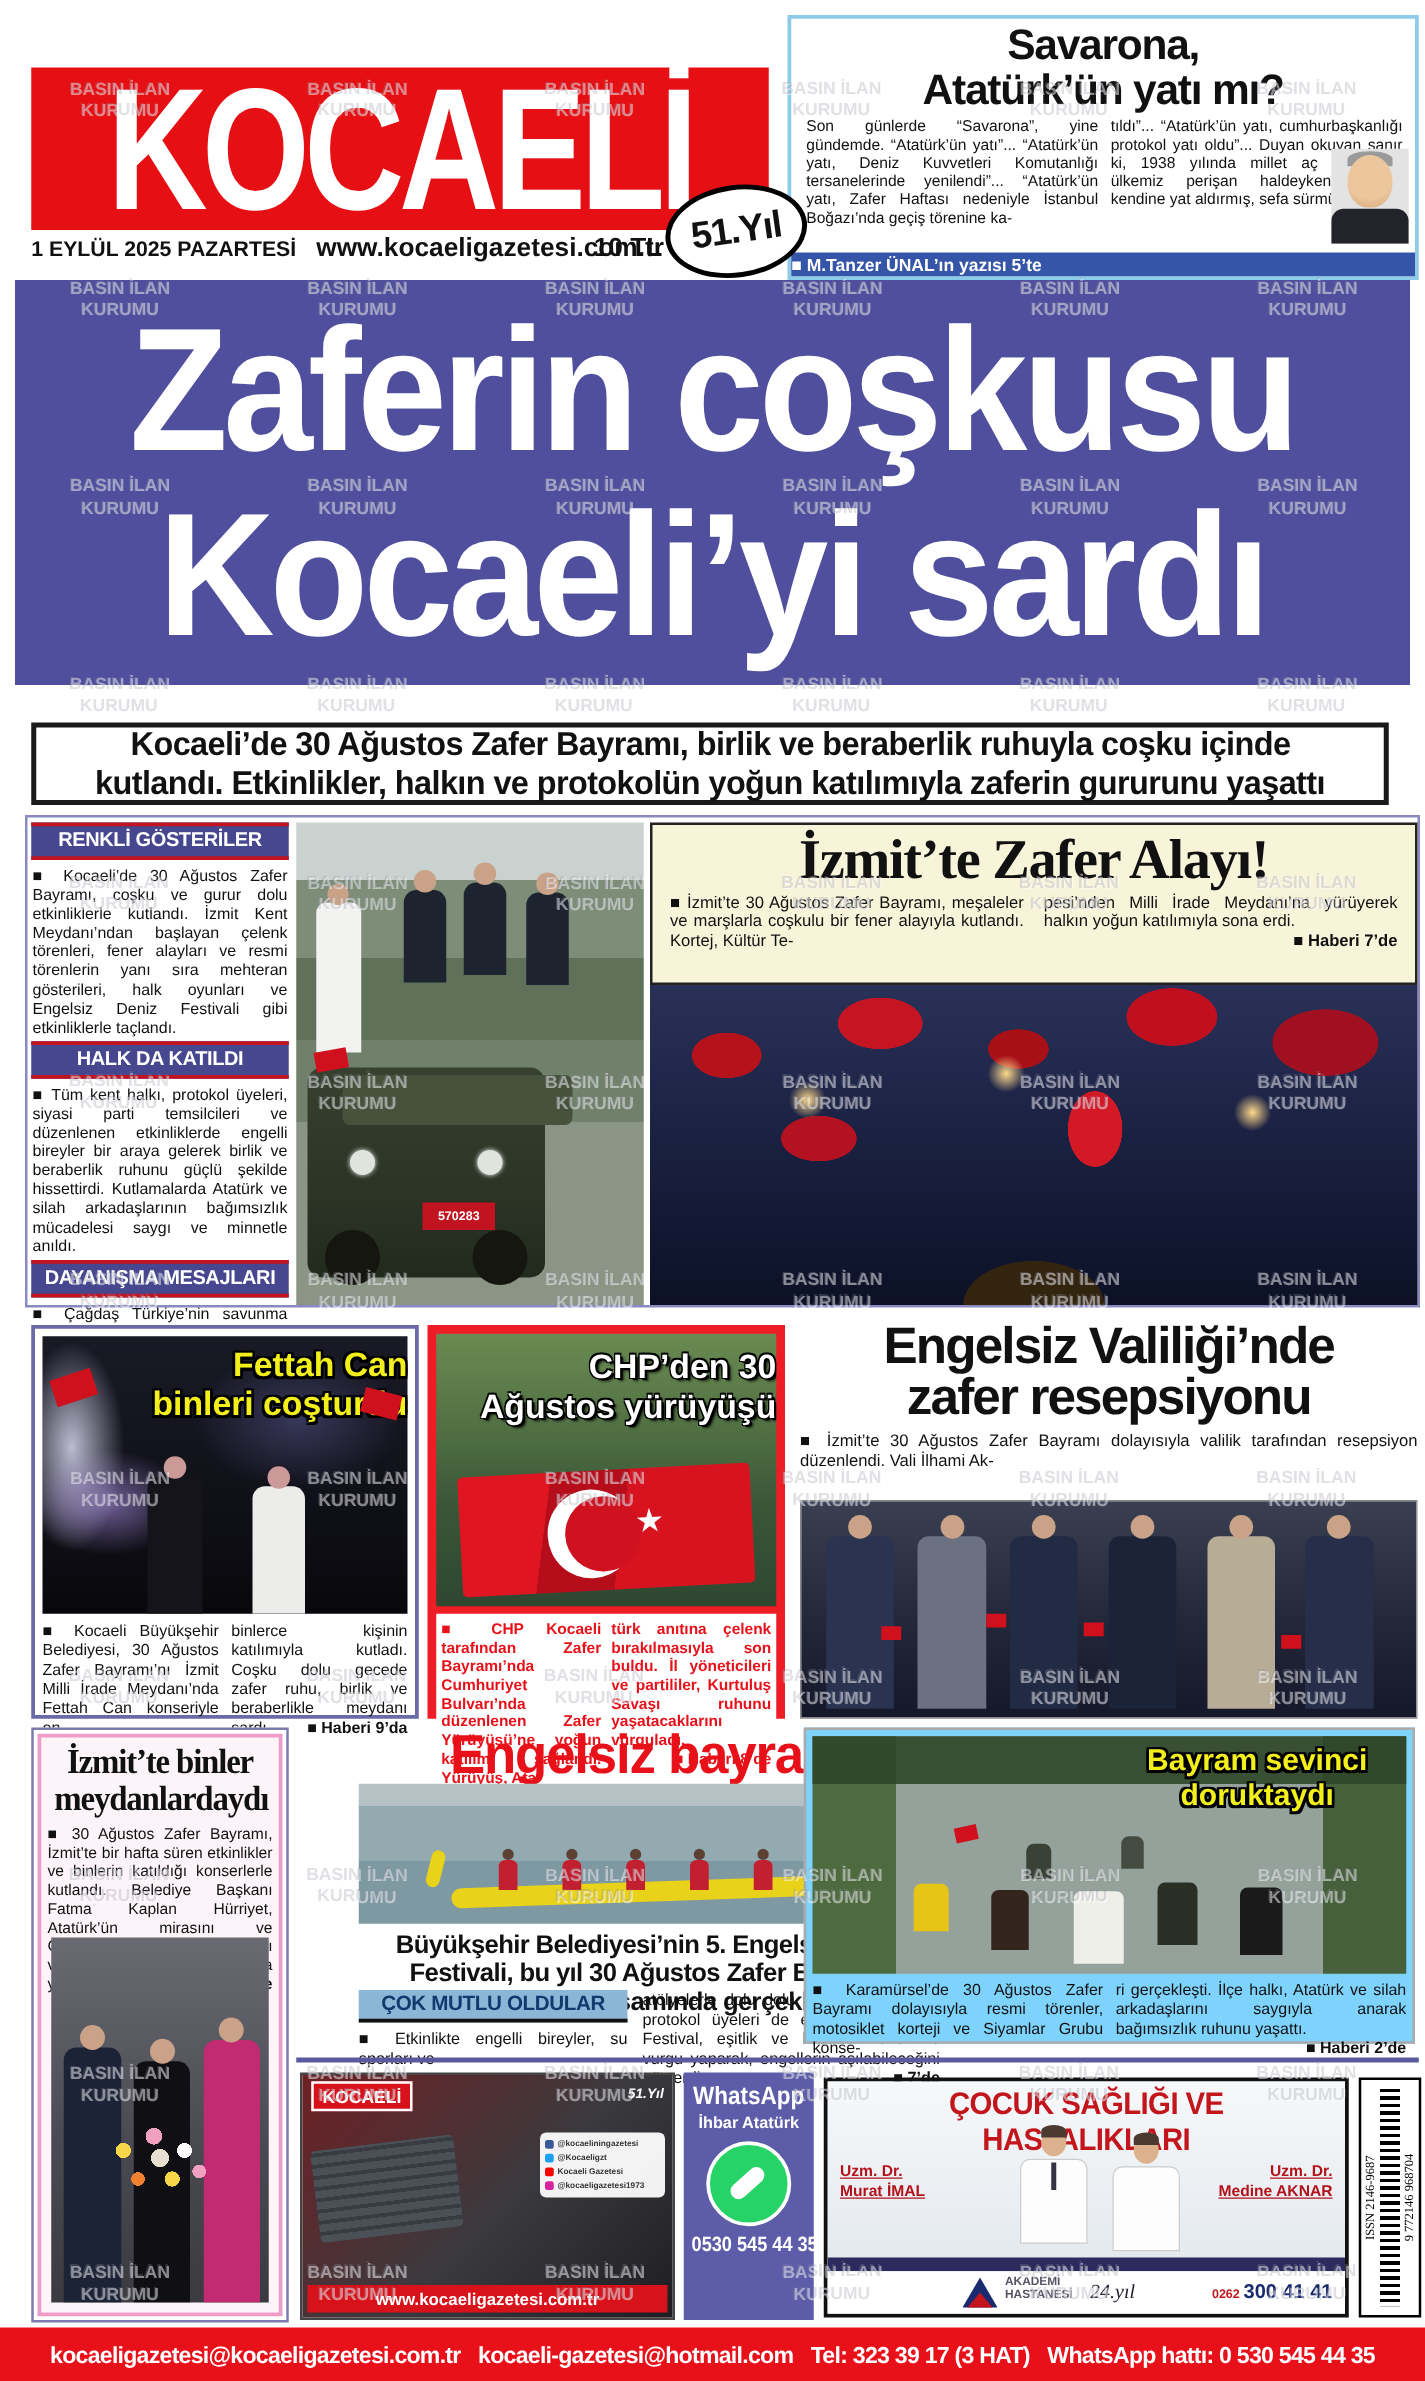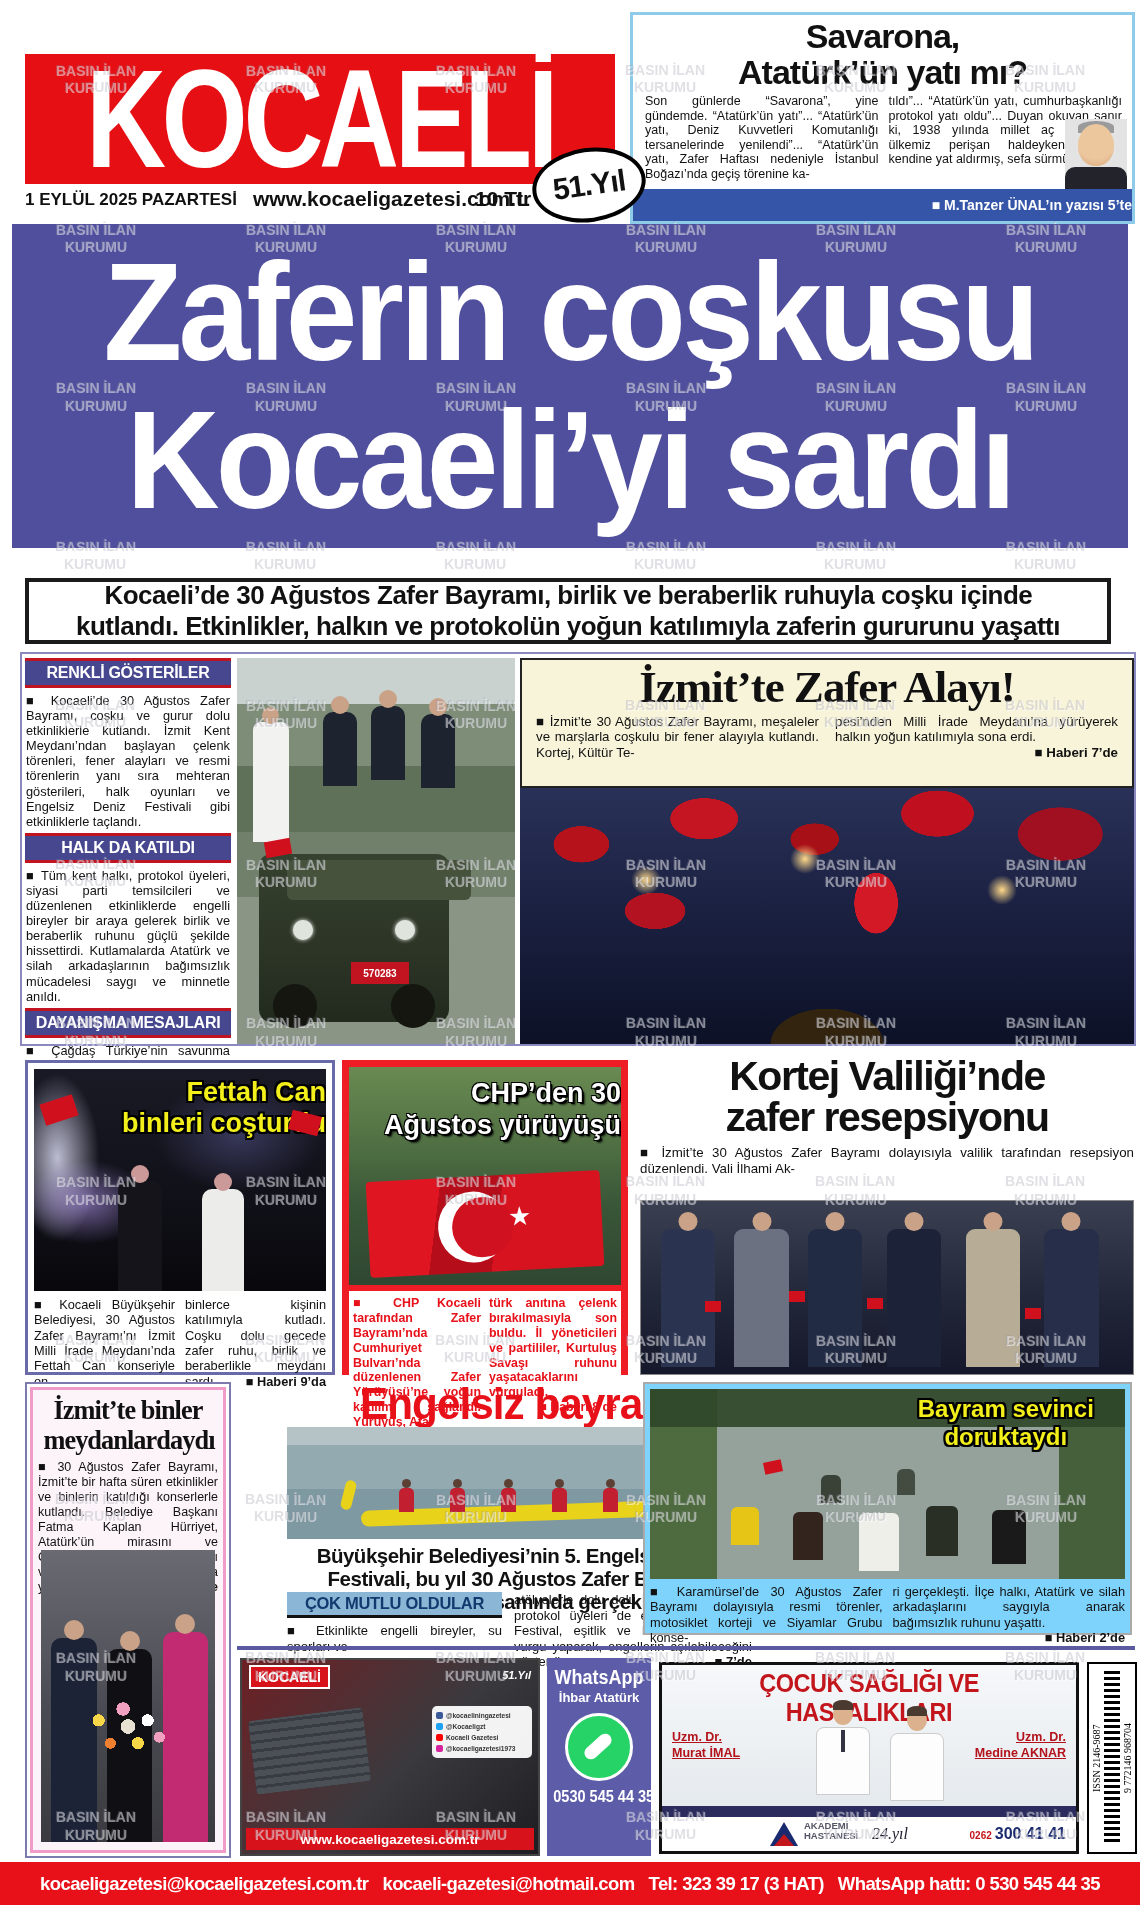--- a/index.html
+++ b/index.html
@@ -17,22 +17,22 @@
   #masthead span{color:#fff;font-weight:bold;font-size:126px;letter-spacing:-5px;display:inline-block;transform:scale(.88,1.1);}
   #dateline{left:25px;top:187px;width:1090px;height:26px;font-weight:bold;}
   #badge{left:532px;top:148px;width:106px;height:66px;background:#fff;border:4px solid #000;border-radius:50%;
          transform:rotate(-8deg);display:flex;align-items:center;justify-content:center;z-index:5;}
   #badge span{font-size:30px;font-weight:bold;letter-spacing:-1px;}
   
   #savarona{left:630px;top:12px;width:505px;height:212px;border:3px solid #8ecbe8;background:#fff;box-sizing:border-box;}
   #savarona .ttl{font-size:34px;font-weight:bold;line-height:36px;letter-spacing:-1px;margin-top:3px;}
   #savarona .cols{display:flex;gap:10px;padding:4px 10px 0 12px;font-size:12.5px;line-height:1.16;text-align:justify;}
   #savarona .cols>div{flex:1;}
-  #sav-foot{left:0;right:0;bottom:0;height:32px;background:#3556a8;color:#fff;font-weight:bold;font-size:14px;
-            display:flex;align-items:center;justify-content:flex-end;}
+  #sav-foot{left:0;right:0;bottom:0;height:19px;background:#3556a8;color:#fff;font-weight:bold;font-size:14px;
+            display:flex;align-items:center;justify-content:flex-start;}
   #sav-portrait{right:5px;bottom:26px;width:62px;height:76px;background:#e3e3e3;overflow:hidden;}
   #sav-portrait .head{position:absolute;left:13px;top:5px;width:36px;height:42px;border-radius:50% 50% 46% 46%;
        background:radial-gradient(circle at 50% 35%,#ecc79e 0 60%,#d9a87c 100%);}
   #sav-portrait .hair{position:absolute;left:13px;top:2px;width:36px;height:12px;border-radius:50% 50% 0 0;background:#9a9a9a;}
   #sav-portrait .body{position:absolute;left:0;bottom:0;width:100%;height:28px;background:#23232b;border-radius:10px 10px 0 0;}
   
   #banner{left:12px;top:224px;width:1116px;height:324px;background:#4f4f9d;display:flex;flex-direction:column;
           align-items:center;justify-content:center;}
   #banner div{color:#fff;font-weight:bold;font-size:140px;line-height:148px;letter-spacing:-4px;transform:scaleX(.92);white-space:nowrap;}
   #subtitle{left:25px;top:578px;width:1086px;height:66px;border:4px solid #1a1a1a;box-sizing:border-box;
@@ -46,21 +46,21 @@
   .sec-txt{font-size:12.8px;line-height:1.18;text-align:justify;padding:5px 1px 4px 1px;}
   .byline{font-size:12.8px;font-weight:bold;font-style:italic;line-height:1.15;}
   .photo{position:absolute;overflow:hidden;}
   
   #jeep-photo{left:237px;top:658px;width:278px;height:386px;
      background:linear-gradient(#c9d2cf 0 12%,#7d8d78 12% 28%,#5f7158 28% 45%,#70806a 45% 62%,#8a9585 62% 100%);}
   .officer{position:absolute;width:34px;height:74px;background:#1d2430;border-radius:10px 10px 0 0;}
   .officer::before{content:"";position:absolute;left:8px;top:-16px;width:18px;height:18px;border-radius:50%;background:#caa287;}
   #navyman{position:absolute;left:16px;top:64px;width:36px;height:120px;background:#f2f2f0;border-radius:8px 8px 0 0;}
   #navyman::before{content:"";position:absolute;left:9px;top:-15px;width:17px;height:17px;border-radius:50%;background:#caa287;}
-  #jeep{position:absolute;left:22px;top:196px;width:190px;height:168px;background:linear-gradient(#37412f,#2b3425 60%,#222a1e);border-radius:12px;}
+  #jeep{position:absolute;left:9px;top:196px;width:190px;height:168px;background:linear-gradient(#37412f,#2b3425 60%,#222a1e);border-radius:12px;}
   #jeep .shield{position:absolute;left:28px;top:6px;width:184px;height:40px;background:#46523c;border-radius:6px;}
   #jeep .light{position:absolute;top:66px;width:20px;height:20px;border-radius:50%;background:#dfe4dd;box-shadow:0 0 4px #fff;}
   #jeep .plate{position:absolute;left:92px;top:108px;width:58px;height:22px;background:#c11320;color:#fff;font-size:10px;
                font-weight:bold;display:flex;align-items:center;justify-content:center;}
   #jeep .wheel{position:absolute;bottom:-6px;width:44px;height:44px;border-radius:50%;background:#14160f;}
   #jeep .flag{position:absolute;left:6px;top:-14px;width:26px;height:16px;background:#d0101d;transform:rotate(-10deg);}
   
   #alayi-box{left:520px;top:658px;width:614px;height:386px;box-sizing:border-box;}
   #alayi-top{position:absolute;left:0;top:0;width:100%;height:130px;background:#f8f4da;border:2px solid #222;box-sizing:border-box;padding:2px 10px;}
   #alayi-top .ttl{font-family:"Liberation Serif",serif;font-weight:bold;font-size:45px;line-height:50px;text-align:center;letter-spacing:-1px;}
@@ -338,21 +338,21 @@
     <div id="chp-txt">
       <div>■ CHP Kocaeli tarafından Zafer Bayramı’nda Cumhuriyet Bulvarı’nda düzenlenen Zafer Yürüyüşü’ne yoğun katılım sağlandı. Yürüyüş, Ata-</div>
       <div>
         <span>türk anıtına çelenk bırakılmasıyla son buldu. İl yöneticileri ve partililer, Kurtuluş Savaşı ruhunu yaşatacaklarını vurguladı.</span>
         <b class="more">■ Haberi 8’de</b>
       </div>
     </div>
   </div>
 
   <div id="valilik-ttl" class="abs">
-    <div>Kortej Valiliği’nde</div>
+    <div>Engelsiz Valiliği’nde</div>
     <div>zafer resepsiyonu</div>
   </div>
   <div id="valilik-txt" class="abs">
     <div>■ İzmit’te 30 Ağustos Zafer Bayramı dolayısıyla valilik tarafından resepsiyon düzenlendi. Vali İlhami Ak-</div>
   </div>
   <div id="valilik-photo" class="photo abs">
     <div class="man" style="left:4%;background:#2a3350;"></div>
     <div class="man" style="left:19%;background:#6b7180;"></div>
     <div class="man" style="left:34%;background:#222b44;"></div>
     <div class="man" style="left:50%;background:#1c2338;"></div>

